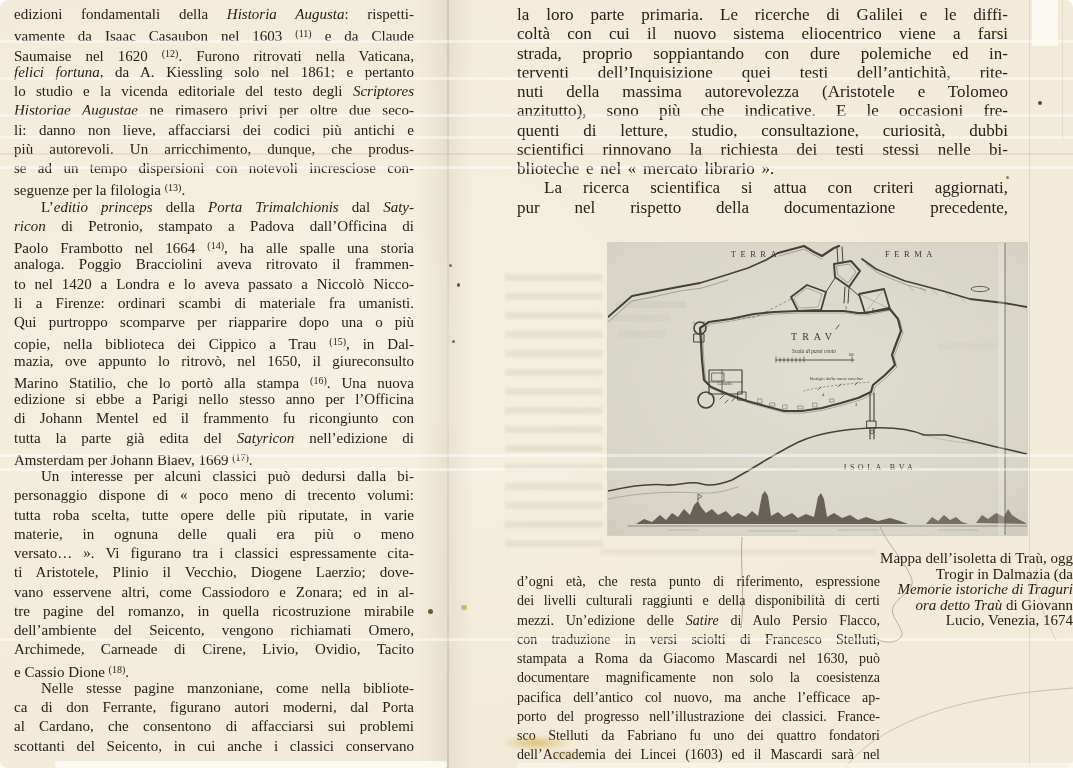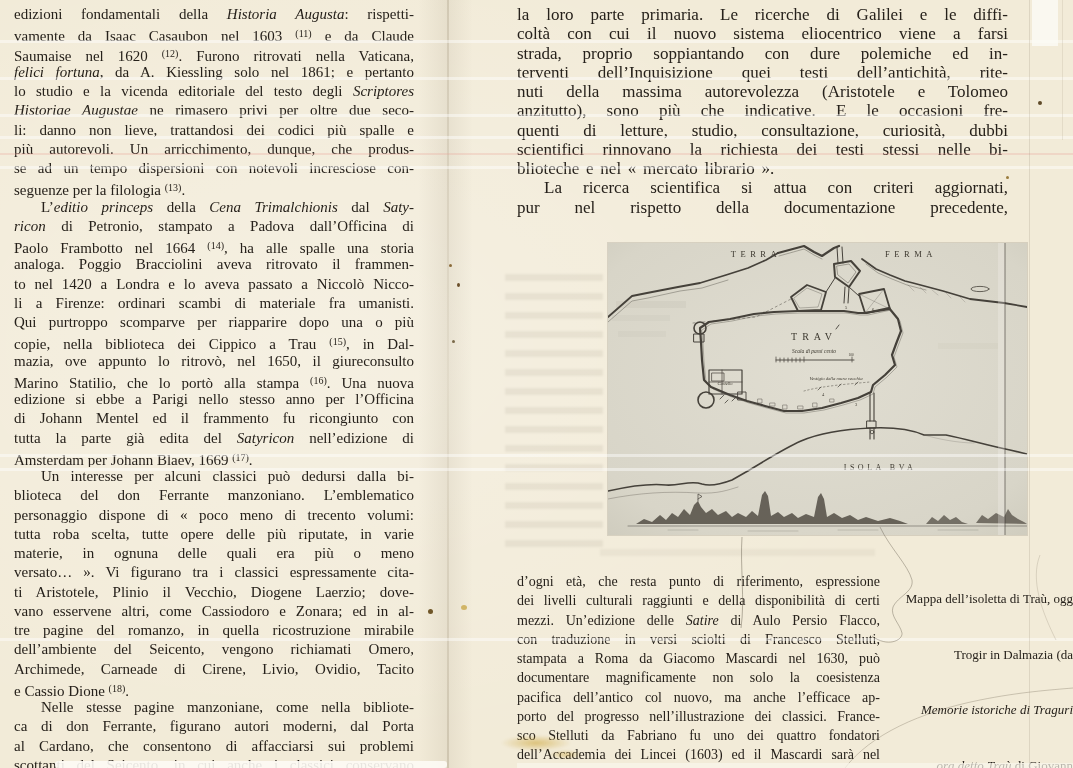--- a/index.html
+++ b/index.html
@@ -7,38 +7,38 @@
     --ink:#26211b;
     --photo-bg:#dbd8cc;
     --photo-ink:#45413a;
   }
   html,body{margin:0;padding:0;}
   body{width:1073px;height:768px;overflow:hidden;position:relative;
        font-family:"Liberation Serif","DejaVu Serif",serif;color:var(--ink);}
   .page{position:absolute;inset:0;width:1073px;height:768px;
         background:
           radial-gradient(ellipse 900px 600px at 30% 45%, rgba(255,255,255,0.25), rgba(0,0,0,0) 70%),
-          var(--paper);}
+          var(--paper); border-radius: 8px;}
   
   .textcol{position:absolute;}
   .line{height:19.25px;line-height:19.25px;text-align:justify;text-align-last:justify;
         overflow:hidden;white-space:normal;}
   .line.last{text-align-last:left;}
   .line.indent{text-indent:27px;}
   .col-left .line{font-size:15px;}
   .col-rtop .line{font-size:17px;word-spacing:2.5px;}
   .col-rbot .line{font-size:14px;}
   sup{font-size:10px;vertical-align:4px;letter-spacing:0;}
   i{font-style:italic;}
   #left-col{left:14px;top:5px;width:400px;}
   #right-col-top{left:517px;top:5px;width:491px;}
   #right-col-bottom{left:517px;top:572px;width:363px;}
   
   #caption{left:855px;top:551px;width:218px;text-align:right;}
-  .cap-line{height:15.6px;line-height:15.6px;font-size:13px;margin-top:40px;}
+  .cap-line{height:15.6px;line-height:15.6px;font-size:15px;}
   
   #map-figure{position:absolute;left:608px;top:243px;width:419px;height:292px;
               background:var(--photo-bg);box-shadow:0 0 0 1px rgba(90,85,70,0.18);text-align:center;}
   #map-figure svg{display:block;}
   .pk{fill:none;stroke:var(--photo-ink);stroke-linejoin:round;stroke-linecap:round;}
   .maplabel{fill:#3c382f;font-family:"Liberation Serif",serif;}
   
   .band{position:absolute;left:0;width:1073px;height:3px;background:rgba(255,255,255,0.45);pointer-events:none;}
   .band.pink{background:rgba(232,160,150,0.28);height:2px;}
   .gutter-line{position:absolute;left:447px;top:0;width:2px;height:768px;
@@ -70,40 +70,39 @@
 
 <div class="page">
 
   <div id="left-col" class="textcol col-left">
       <div class="line">edizioni fondamentali della <i>Historia Augusta</i>: rispetti-</div>
       <div class="line">vamente da Isaac Casaubon nel 1603 <sup>(11)</sup> e da Claude</div>
       <div class="line">Saumaise nel 1620 <sup>(12)</sup>. Furono ritrovati nella Vaticana,</div>
       <div class="line"><i>felici fortuna</i>, da A. Kiessling solo nel 1861; e pertanto</div>
       <div class="line">lo studio e la vicenda editoriale del testo degli <i>Scriptores</i></div>
       <div class="line"><i>Historiae Augustae</i> ne rimasero privi per oltre due seco-</div>
-      <div class="line">li: danno non lieve, trattandosi dei codici più spalle e</div>
+      <div class="line">li: danno non lieve, affacciarsi dei codici più antichi e</div>
       <div class="line">più autorevoli. Un arricchimento, dunque, che produs-</div>
       <div class="line">se ad un tempo dispersioni con notevoli incresciose con-</div>
       <div class="line last">seguenze per la filologia <sup>(13)</sup>.</div>
-      <div class="line indent">L’<i>editio princeps</i> della <i>Cena Trimalchionis</i> dal <i>Saty-</i></div>
+      <div class="line indent">L’<i>editio princeps</i> della <i>Porta Trimalchionis</i> dal <i>Saty-</i></div>
       <div class="line"><i>ricon</i> di Petronio, stampato a Padova dall’Officina di</div>
       <div class="line">Paolo Frambotto nel 1664 <sup>(14)</sup>, ha alle spalle una storia</div>
       <div class="line">analoga. Poggio Bracciolini aveva ritrovato il frammen-</div>
       <div class="line">to nel 1420 a Londra e lo aveva passato a Niccolò Nicco-</div>
       <div class="line">li a Firenze: ordinari scambi di materiale fra umanisti.</div>
       <div class="line">Qui purtroppo scomparve per riapparire dopo una o più</div>
       <div class="line">copie, nella biblioteca dei Cippico a Trau <sup>(15)</sup>, in Dal-</div>
       <div class="line">mazia, ove appunto lo ritrovò, nel 1650, il giureconsulto</div>
       <div class="line">Marino Statilio, che lo portò alla stampa <sup>(16)</sup>. Una nuova</div>
       <div class="line">edizione si ebbe a Parigi nello stesso anno per l’Officina</div>
       <div class="line">di Johann Mentel ed il frammento fu ricongiunto con</div>
       <div class="line">tutta la parte già edita del <i>Satyricon</i> nell’edizione di</div>
       <div class="line last">Amsterdam per Johann Blaev, 1669 <sup>(17)</sup>.</div>
       <div class="line indent">Un interesse per alcuni classici può dedursi dalla bi-</div>
-      <div class="line">blioteca del don Ferrante manzoniano. L’emblematico</div>
       <div class="line">personaggio dispone di « poco meno di trecento volumi:</div>
       <div class="line">tutta roba scelta, tutte opere delle più riputate, in varie</div>
       <div class="line">materie, in ognuna delle quali era più o meno</div>
       <div class="line">versato… ». Vi figurano tra i classici espressamente cita-</div>
       <div class="line">ti Aristotele, Plinio il Vecchio, Diogene Laerzio; dove-</div>
       <div class="line">vano esservene altri, come Cassiodoro e Zonara; ed in al-</div>
       <div class="line">tre pagine del romanzo, in quella ricostruzione mirabile</div>
       <div class="line">dell’ambiente del Seicento, vengono richiamati Omero,</div>
       <div class="line">Archimede, Carneade di Cirene, Livio, Ovidio, Tacito</div>
       <div class="line last">e Cassio Dione <sup>(18)</sup>.</div>

